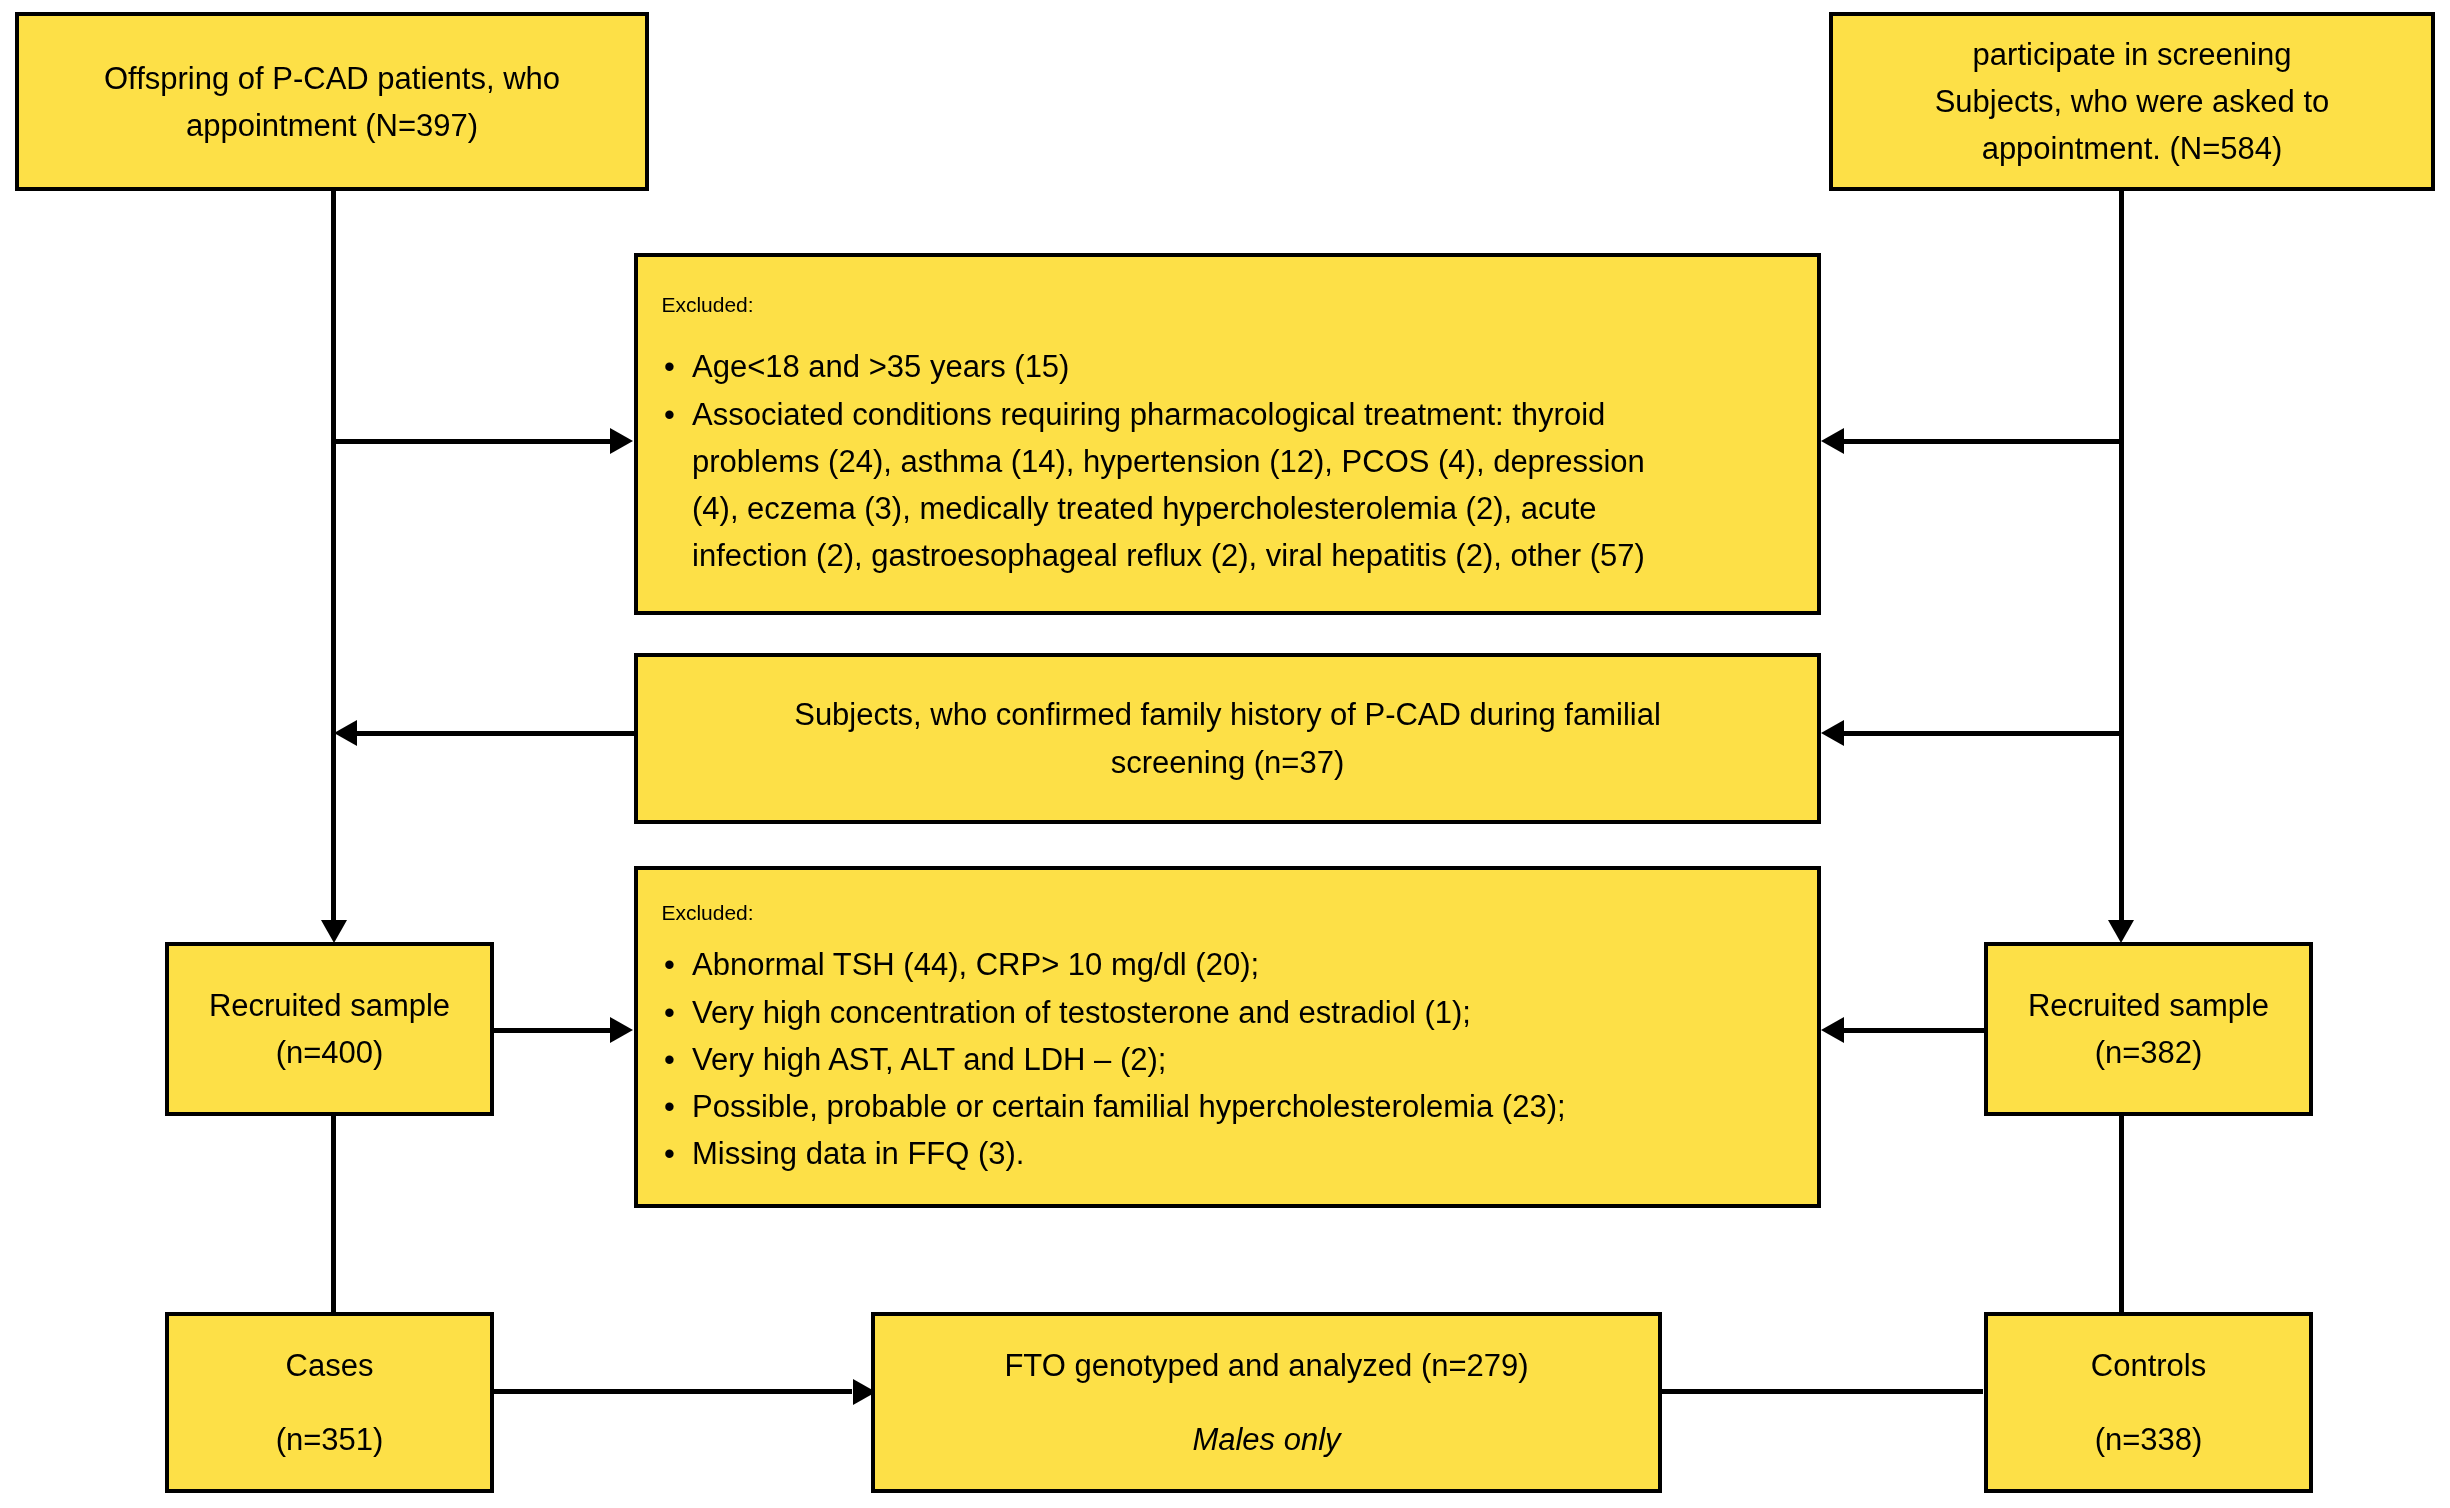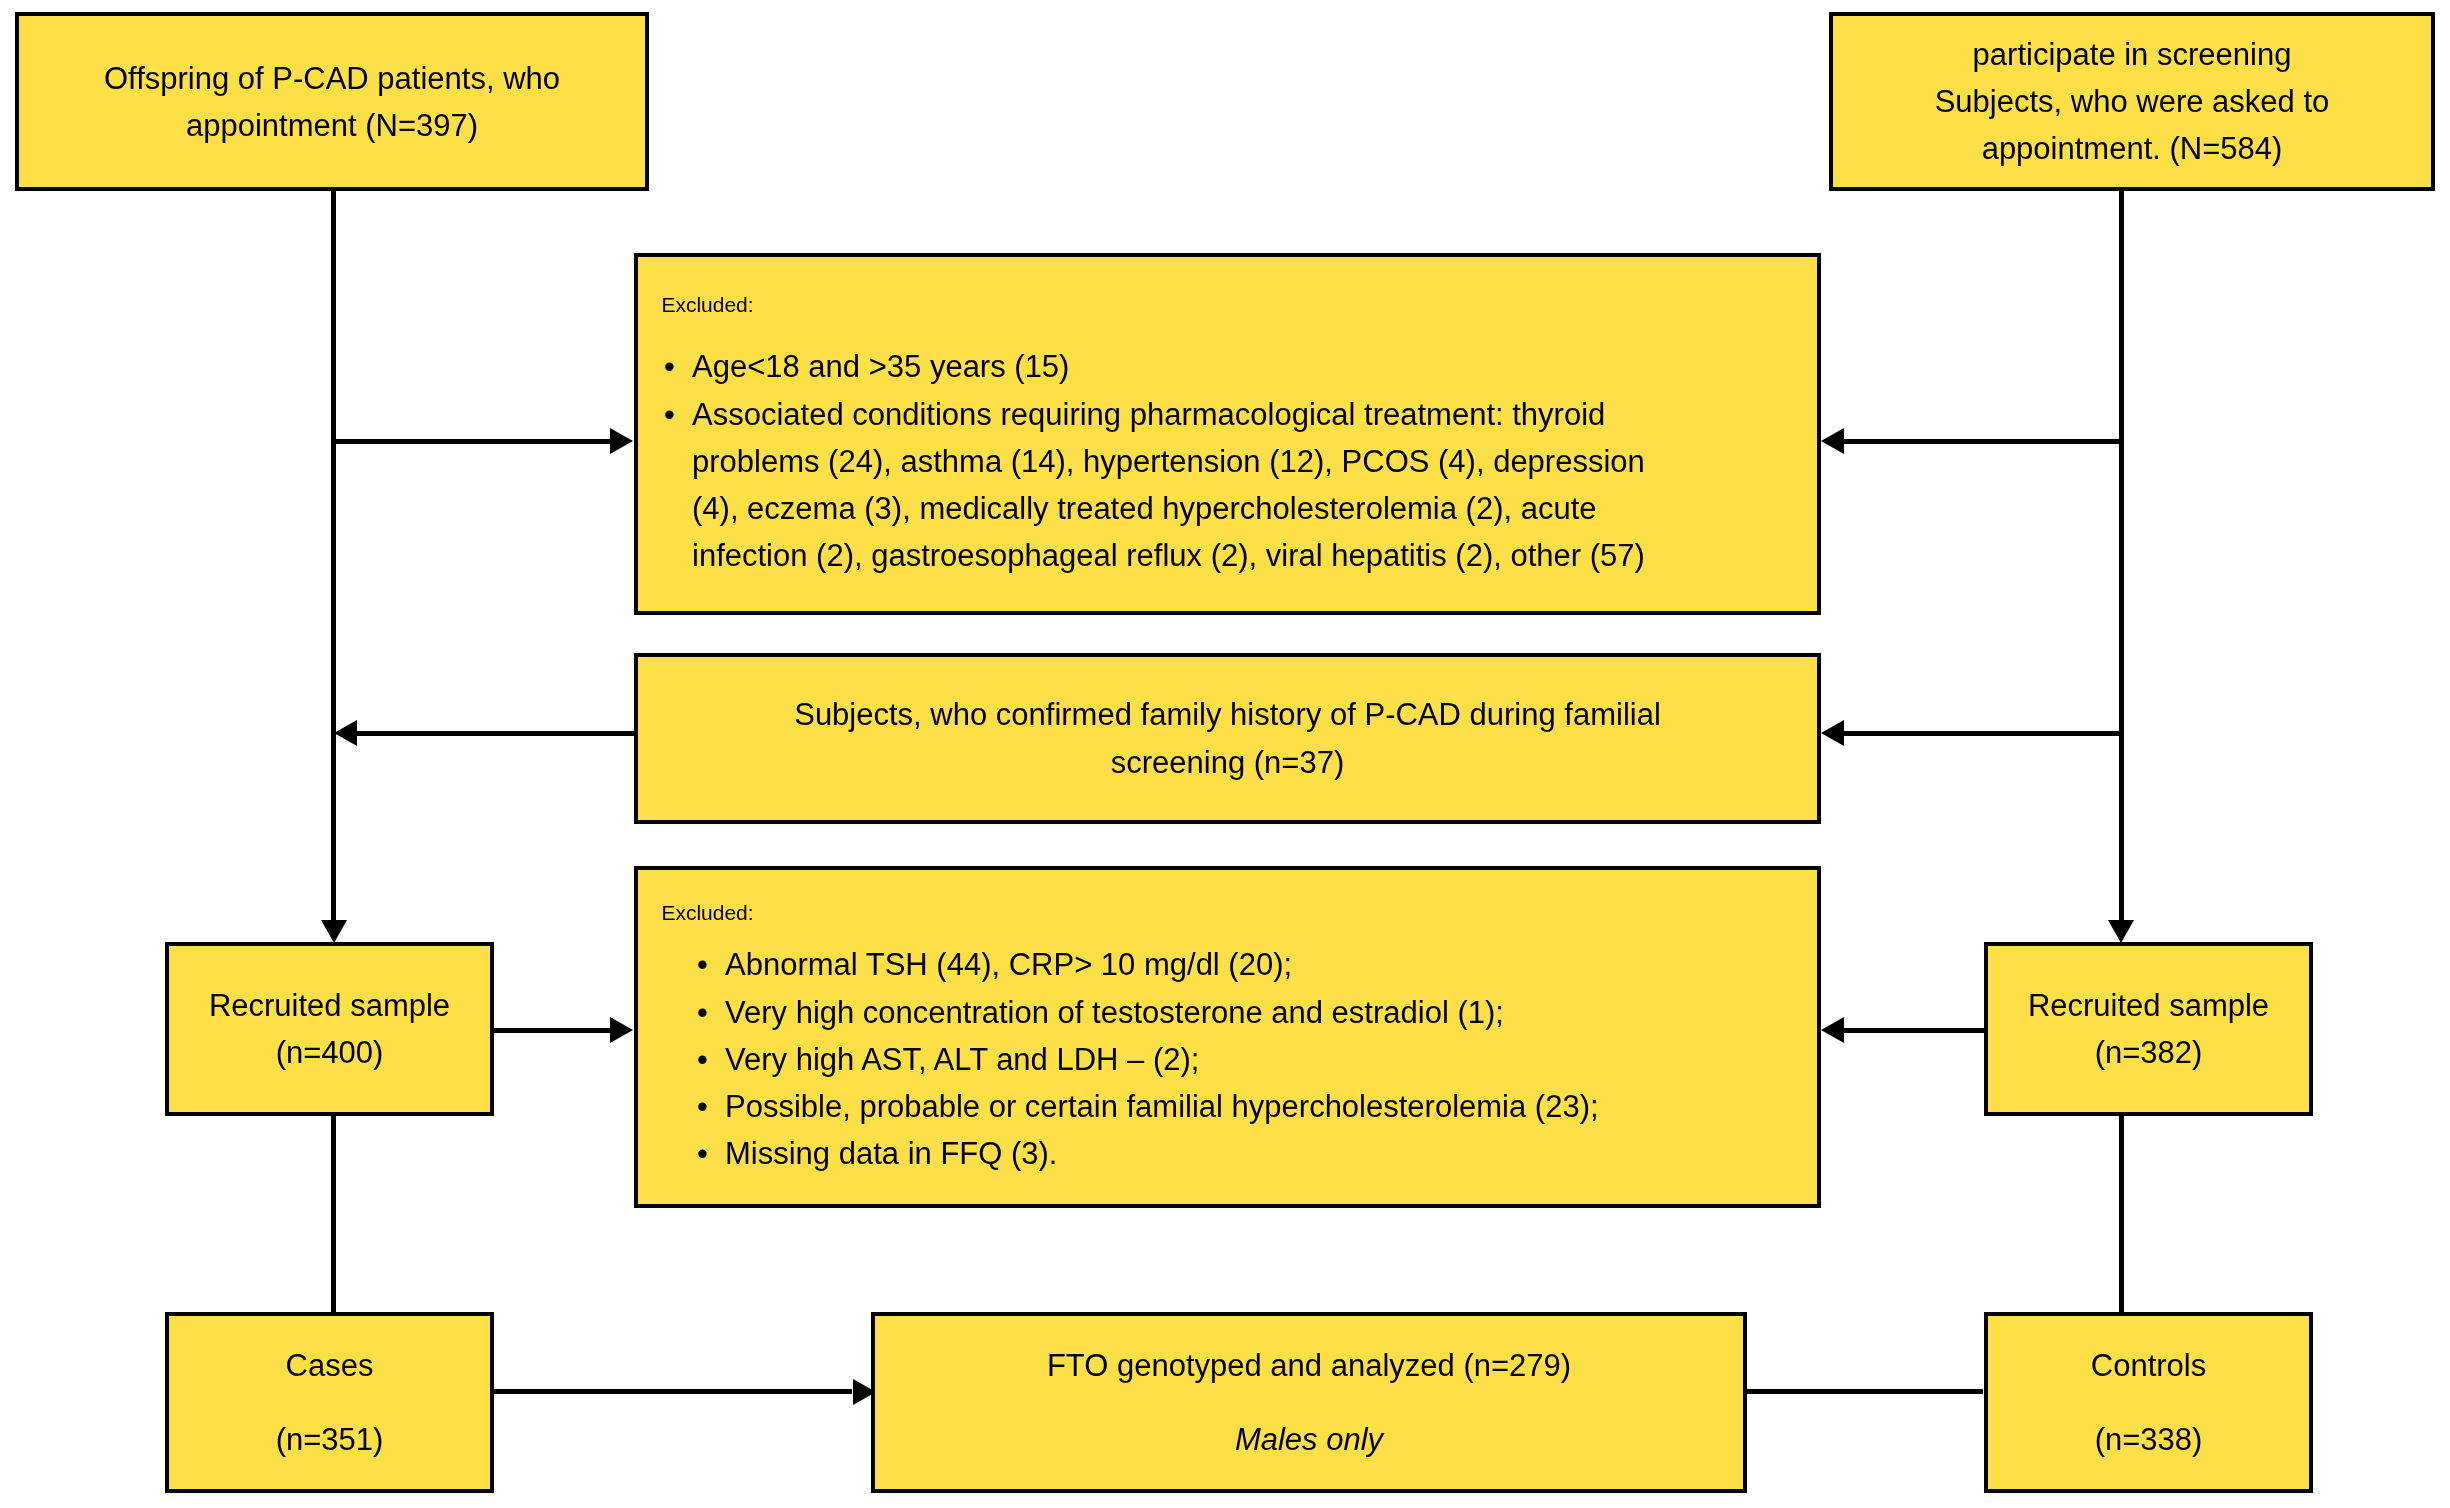--- a/index.html
+++ b/index.html
@@ -59,21 +59,21 @@
     content: "\2022";
     position: absolute;
     left: 26px;
     top: 0;
     font-size: 31px;
     line-height: 1.52;
   }
   .bullets li .cont {
     display: block;
   }
-  .gap-top-6 { margin-top: 13px; padding-left: 33px; }
+  .gap-top-6 { margin-top: 13px; }
   .gap-top-14 { margin-top: 23px; }
   
   .vline {
     position: absolute;
     width: 4.8px;
     background: #000000;
     z-index: 2;
   }
   .hline {
     position: absolute;
@@ -210,21 +210,21 @@
   <div class="box center" style="left:1984px; top:942px; width:329px; height:174px;">
     <div class="box-line">Recruited sample</div>
     <div class="box-line">(n=382)</div>
   </div>
 
   <div class="box center" style="left:165px; top:1312px; width:329px; height:181px;">
     <div class="box-line">Cases</div>
     <div class="box-line" style="margin-top:27.6px;">(n=351)</div>
   </div>
 
-  <div class="box center" style="left:871px; top:1312px; width:876px; height:181px;">
+  <div class="box center" style="left:871px; top:1312px; width:791px; height:181px;">
     <div class="box-line">FTO genotyped and analyzed (n=279)</div>
     <div class="box-line italic" style="margin-top:27.6px;">Males only</div>
   </div>
 
   <div class="box center" style="left:1984px; top:1312px; width:329px; height:181px;">
     <div class="box-line">Controls</div>
     <div class="box-line" style="margin-top:27.6px;">(n=338)</div>
   </div>
 
 </div>

